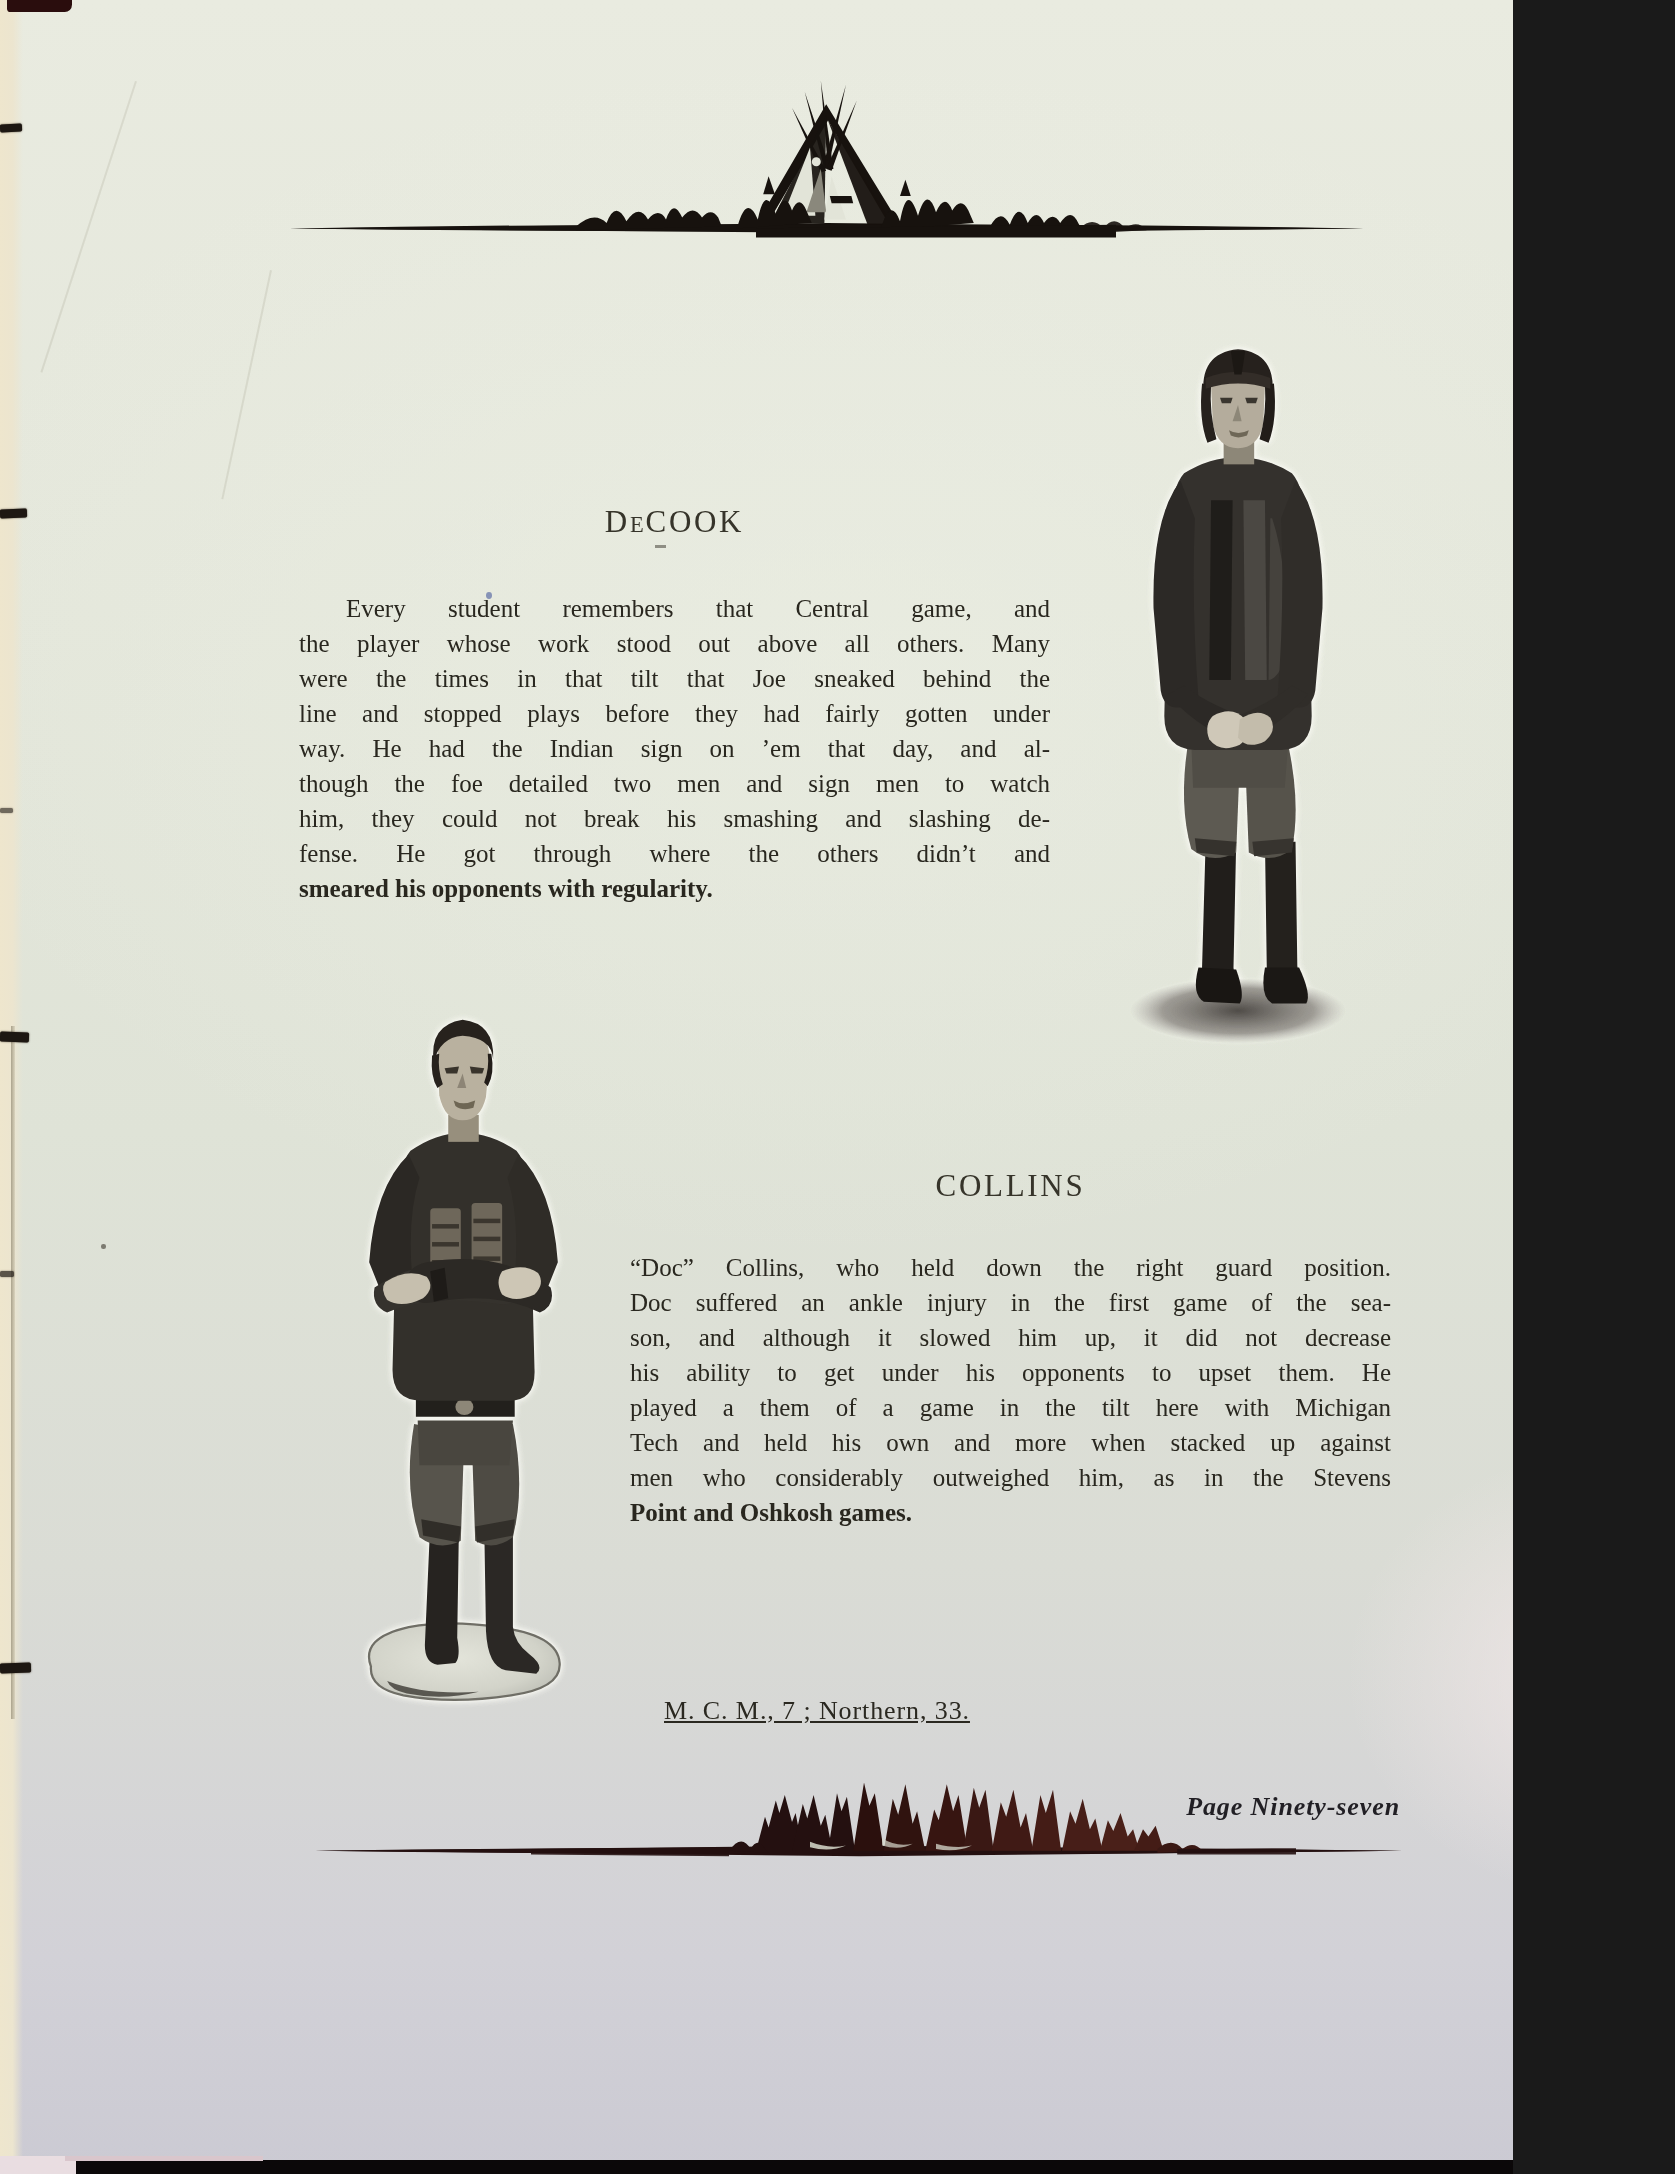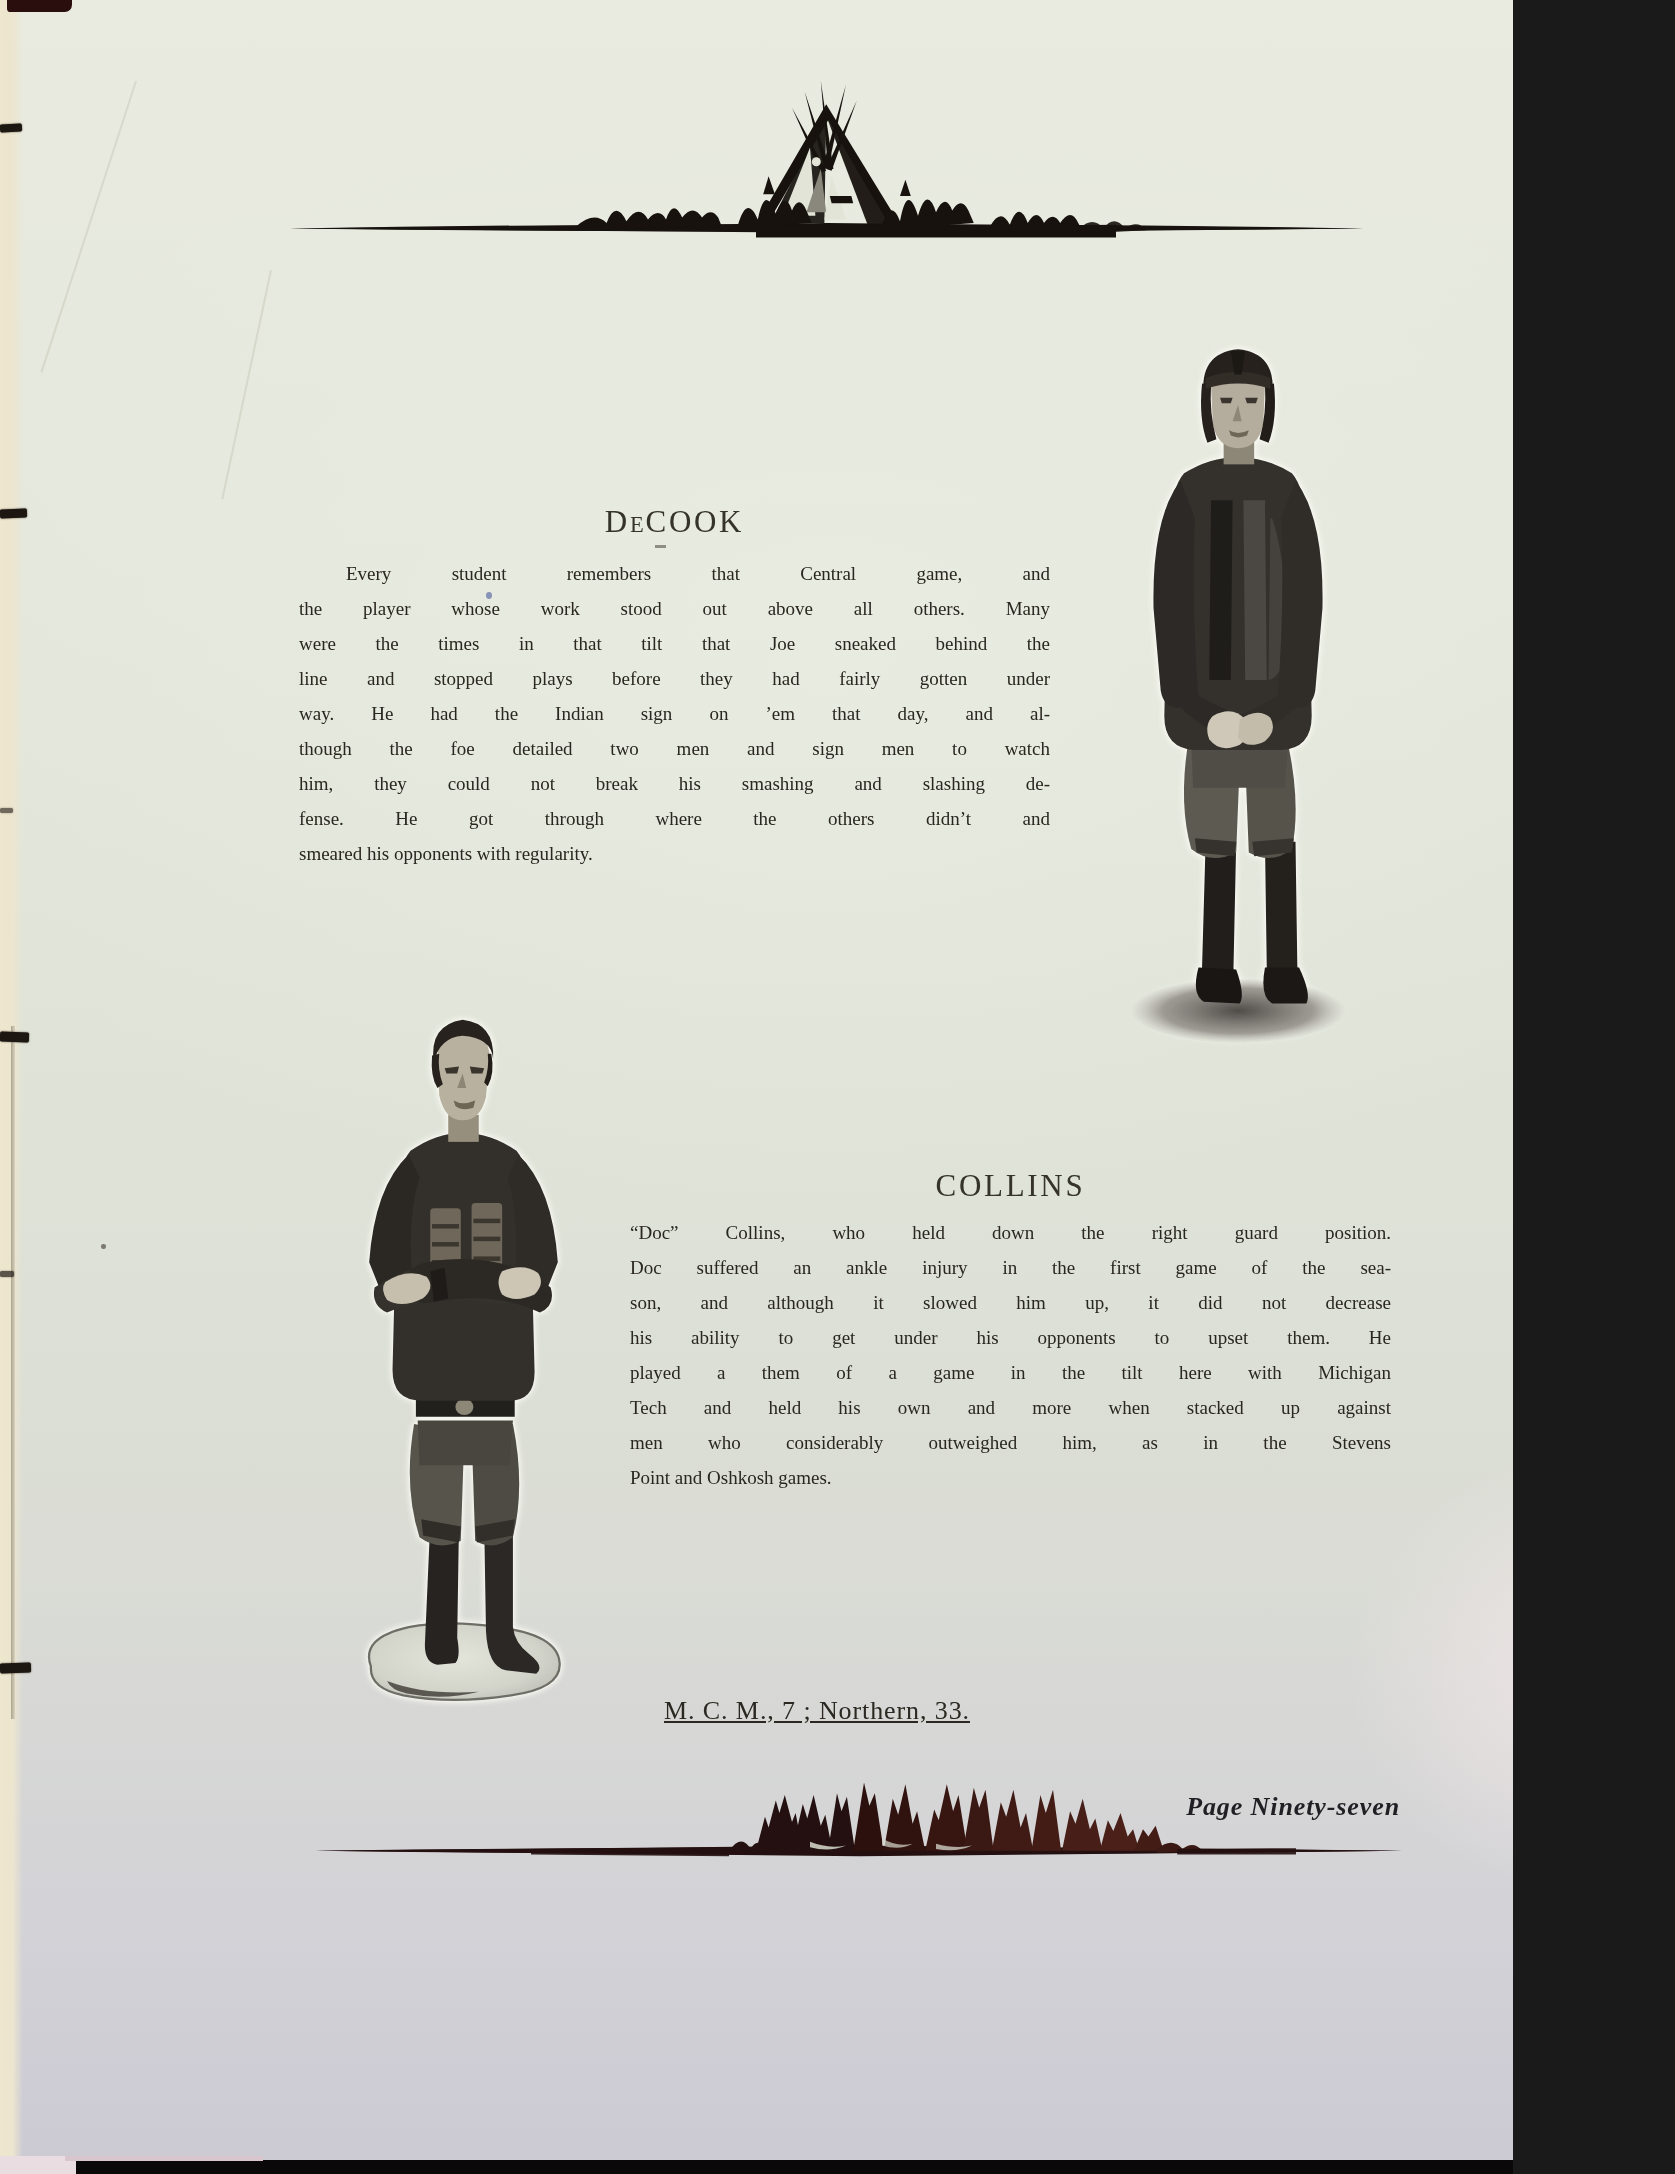--- a/index.html
+++ b/index.html
@@ -23,24 +23,24 @@
   #edge-right{left:1659px;top:0;width:16px;height:2175px;background:#0a0708;}
   #edge-bottom{left:65px;top:2160px;width:1610px;height:14.4px;background:#0b0809;}
   #edge-bottom-pink{left:0;top:2156px;width:76px;height:19px;background:#e9dde1;}
   #edge-bottom-pinkline{left:65px;top:2156px;width:198px;height:5.4px;background:#d9c6cc;}
   .scratch{background:rgba(120,110,95,.14);transform-origin:0 0;}
   
   svg{display:block;}
   
   .heading{color:#36342a;letter-spacing:2.7px;font-size:31px;text-align:center;font-weight:400;}
   .heading .smallcap{font-size:22.5px;letter-spacing:1.8px;}
-  .para{color:#29271f;font-size:19px;line-height:35px;}
+  .para{color:#29271f;font-size:25px;line-height:35px;margin-top:35px;}
   .para .jline{text-align:justify;text-align-last:justify;white-space:normal;}
   .para .jline.first{padding-left:47px;}
-  .para .jline.last{text-align-last:left;}
+  .para .jline.last{text-align-last:left;font-weight:bold;}
   .score{color:#2a2820;font-size:26px;letter-spacing:0.9px;}
   .pagenum{color:#211f24;font-size:26px;font-weight:bold;font-style:italic;letter-spacing:0.9px;}
   .photo{filter:drop-shadow(0 0 3.6px rgba(250,250,244,.95)) drop-shadow(0 0 1.8px rgba(250,250,244,.8));}
   .speck{border-radius:50%;}
 </style>
 </head>
 <body>
 
 <div id="page">
 

